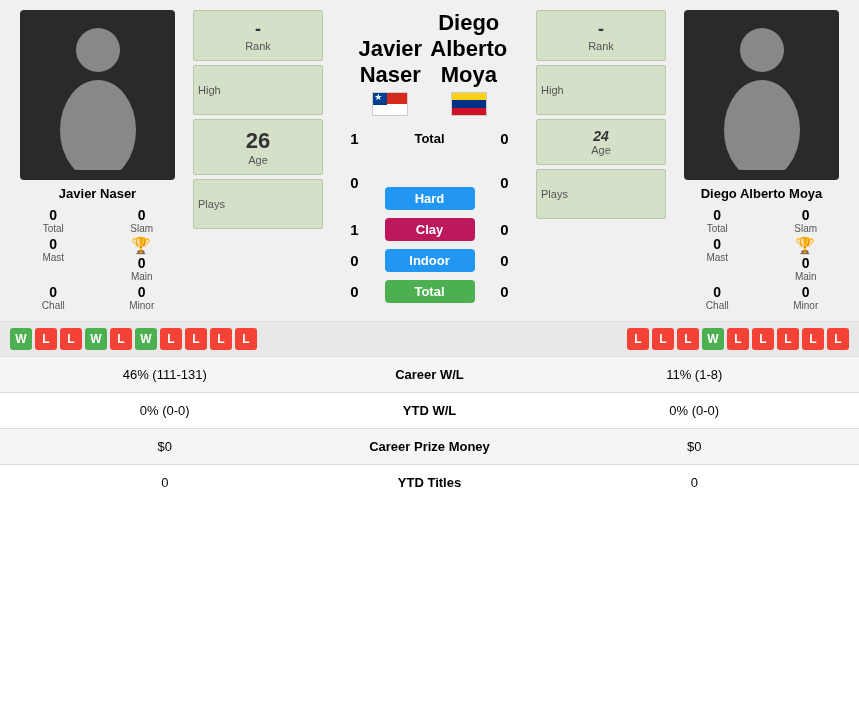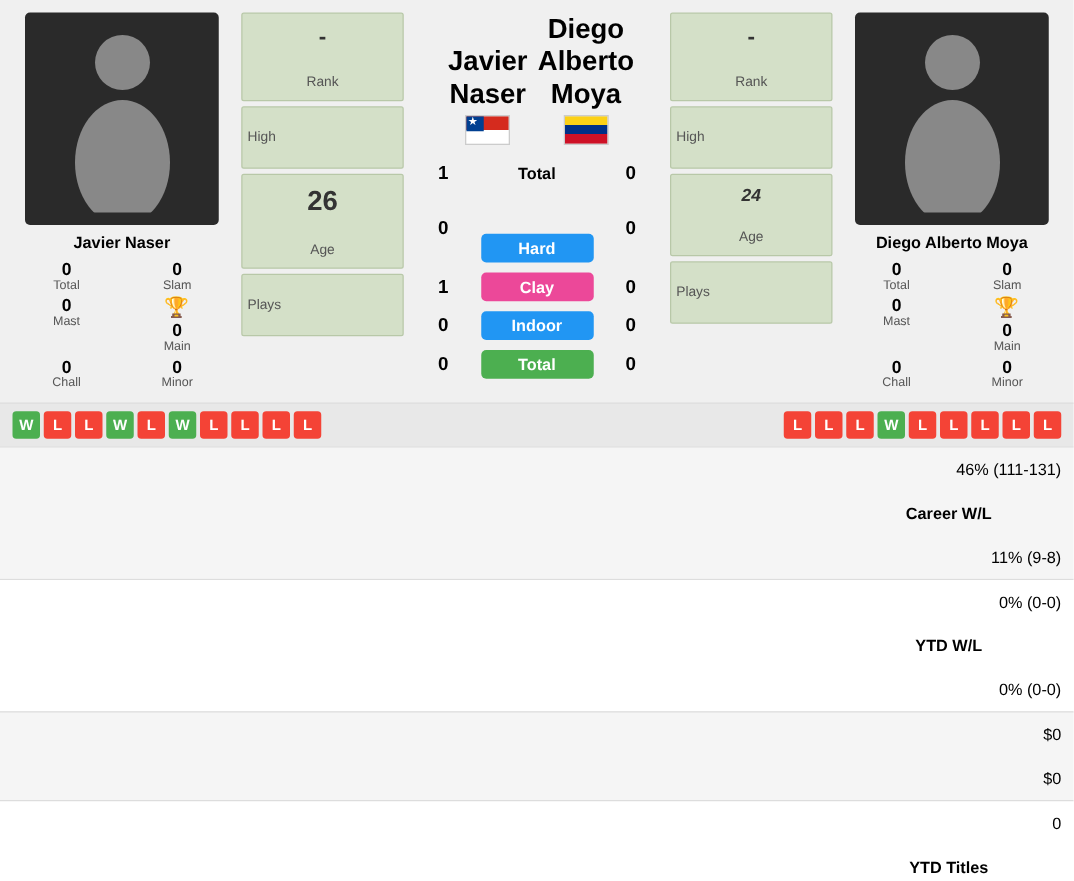--- a/index.html
+++ b/index.html
@@ -117,21 +117,20 @@
 
     .info-box .info-value {
       font-size: 18px;
       font-weight: bold;
       color: #333;
     }
 
     .info-box .info-label {
       font-size: 11px;
       color: #555;
-      margin-top: 20px;
     }
 
     .info-box-tall {
       background: #d4e0c8;
       border: 1px solid #b8c8a8;
       text-align: left;
       padding: 18px 4px;
       border-radius: 2px;
     }
 
@@ -174,21 +173,21 @@
       padding: 4px 16px;
       border-radius: 4px;
       color: white;
       font-weight: bold;
       font-size: 13px;
       border: none;
       min-width: 90px;
     }
 
     .surface-hard { background: #2196f3; margin-top: 32px; }
-    .surface-clay { background: #ec4899; }
+    .surface-clay { background: #be185d; }
     .surface-indoor { background: #2196f3; }
     .surface-grass { background: #4caf50; }
 
     .total-label {
       font-size: 13px;
       font-weight: bold;
       min-width: 90px;
       text-align: center;
     }
 
@@ -227,21 +226,21 @@
     }
 
     
     .bottom-section {
       display: flex;
       flex-direction: column;
     }
 
     .stats-row {
       display: flex;
-      flex-direction: column;
+      flex-direction: row;
       align-items: flex-end;
       border-top: 1px solid #ddd;
     }
 
     .stats-row:nth-child(odd) {
       background: #fff;
     }
     .stats-row:nth-child(even) {
       background: #f5f5f5;
     }
@@ -526,31 +525,32 @@
           <span class="form-badge badge-l">L</span>
           <span class="form-badge badge-l">L</span>
           <span class="form-badge badge-l">L</span>
           <span class="form-badge badge-l">L</span>
         </div>
     </div>
 
     <div class="stats-row">
       <div class="stats-left">46% (111-131)</div>
       <div class="stats-center">Career W/L</div>
-      <div class="stats-right">11% (9-8)</div>
+      <div class="stats-right">11% (1-8)</div>
     </div>
 
     <div class="stats-row">
       <div class="stats-left">0% (0-0)</div>
       <div class="stats-center">YTD W/L</div>
       <div class="stats-right">0% (0-0)</div>
     </div>
 
     <div class="stats-row">
       <div class="stats-left">$0</div>
+      <div class="stats-center">Career Prize Money</div>
       <div class="stats-right">$0</div>
     </div>
 
     <div class="stats-row">
       <div class="stats-left">0</div>
       <div class="stats-center">YTD Titles</div>
       <div class="stats-right">0</div>
     </div>
 
   </div>

